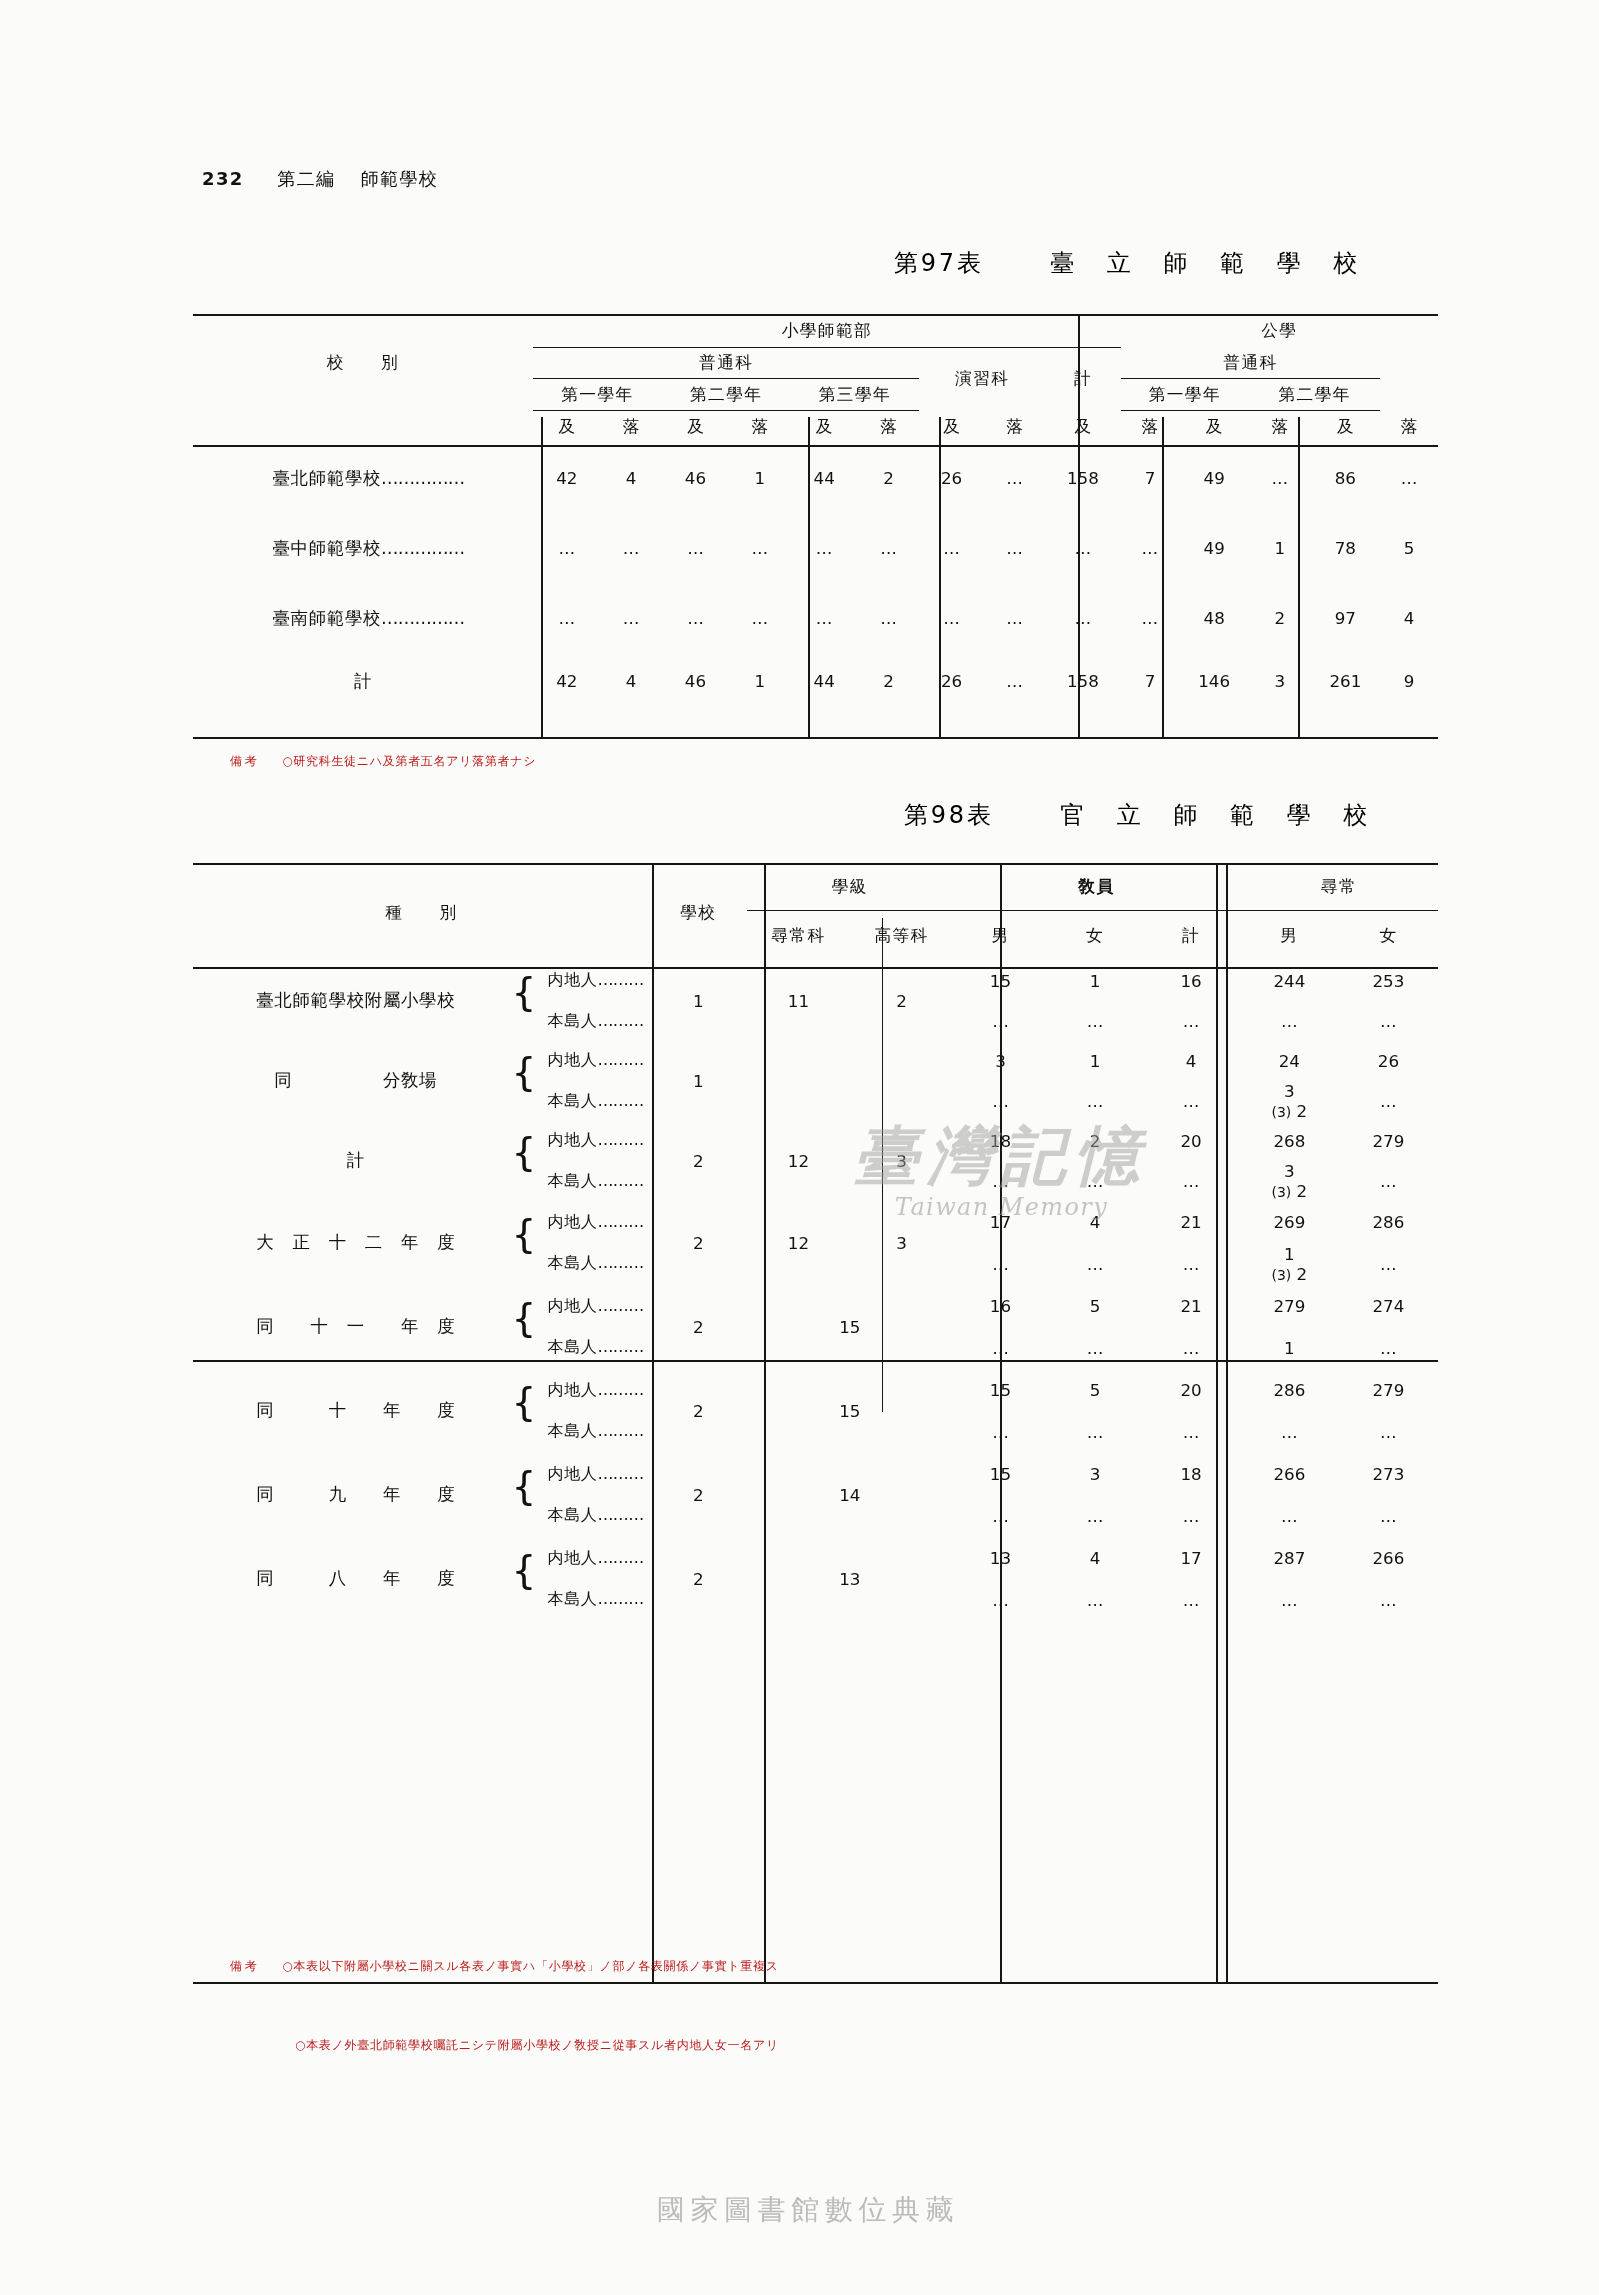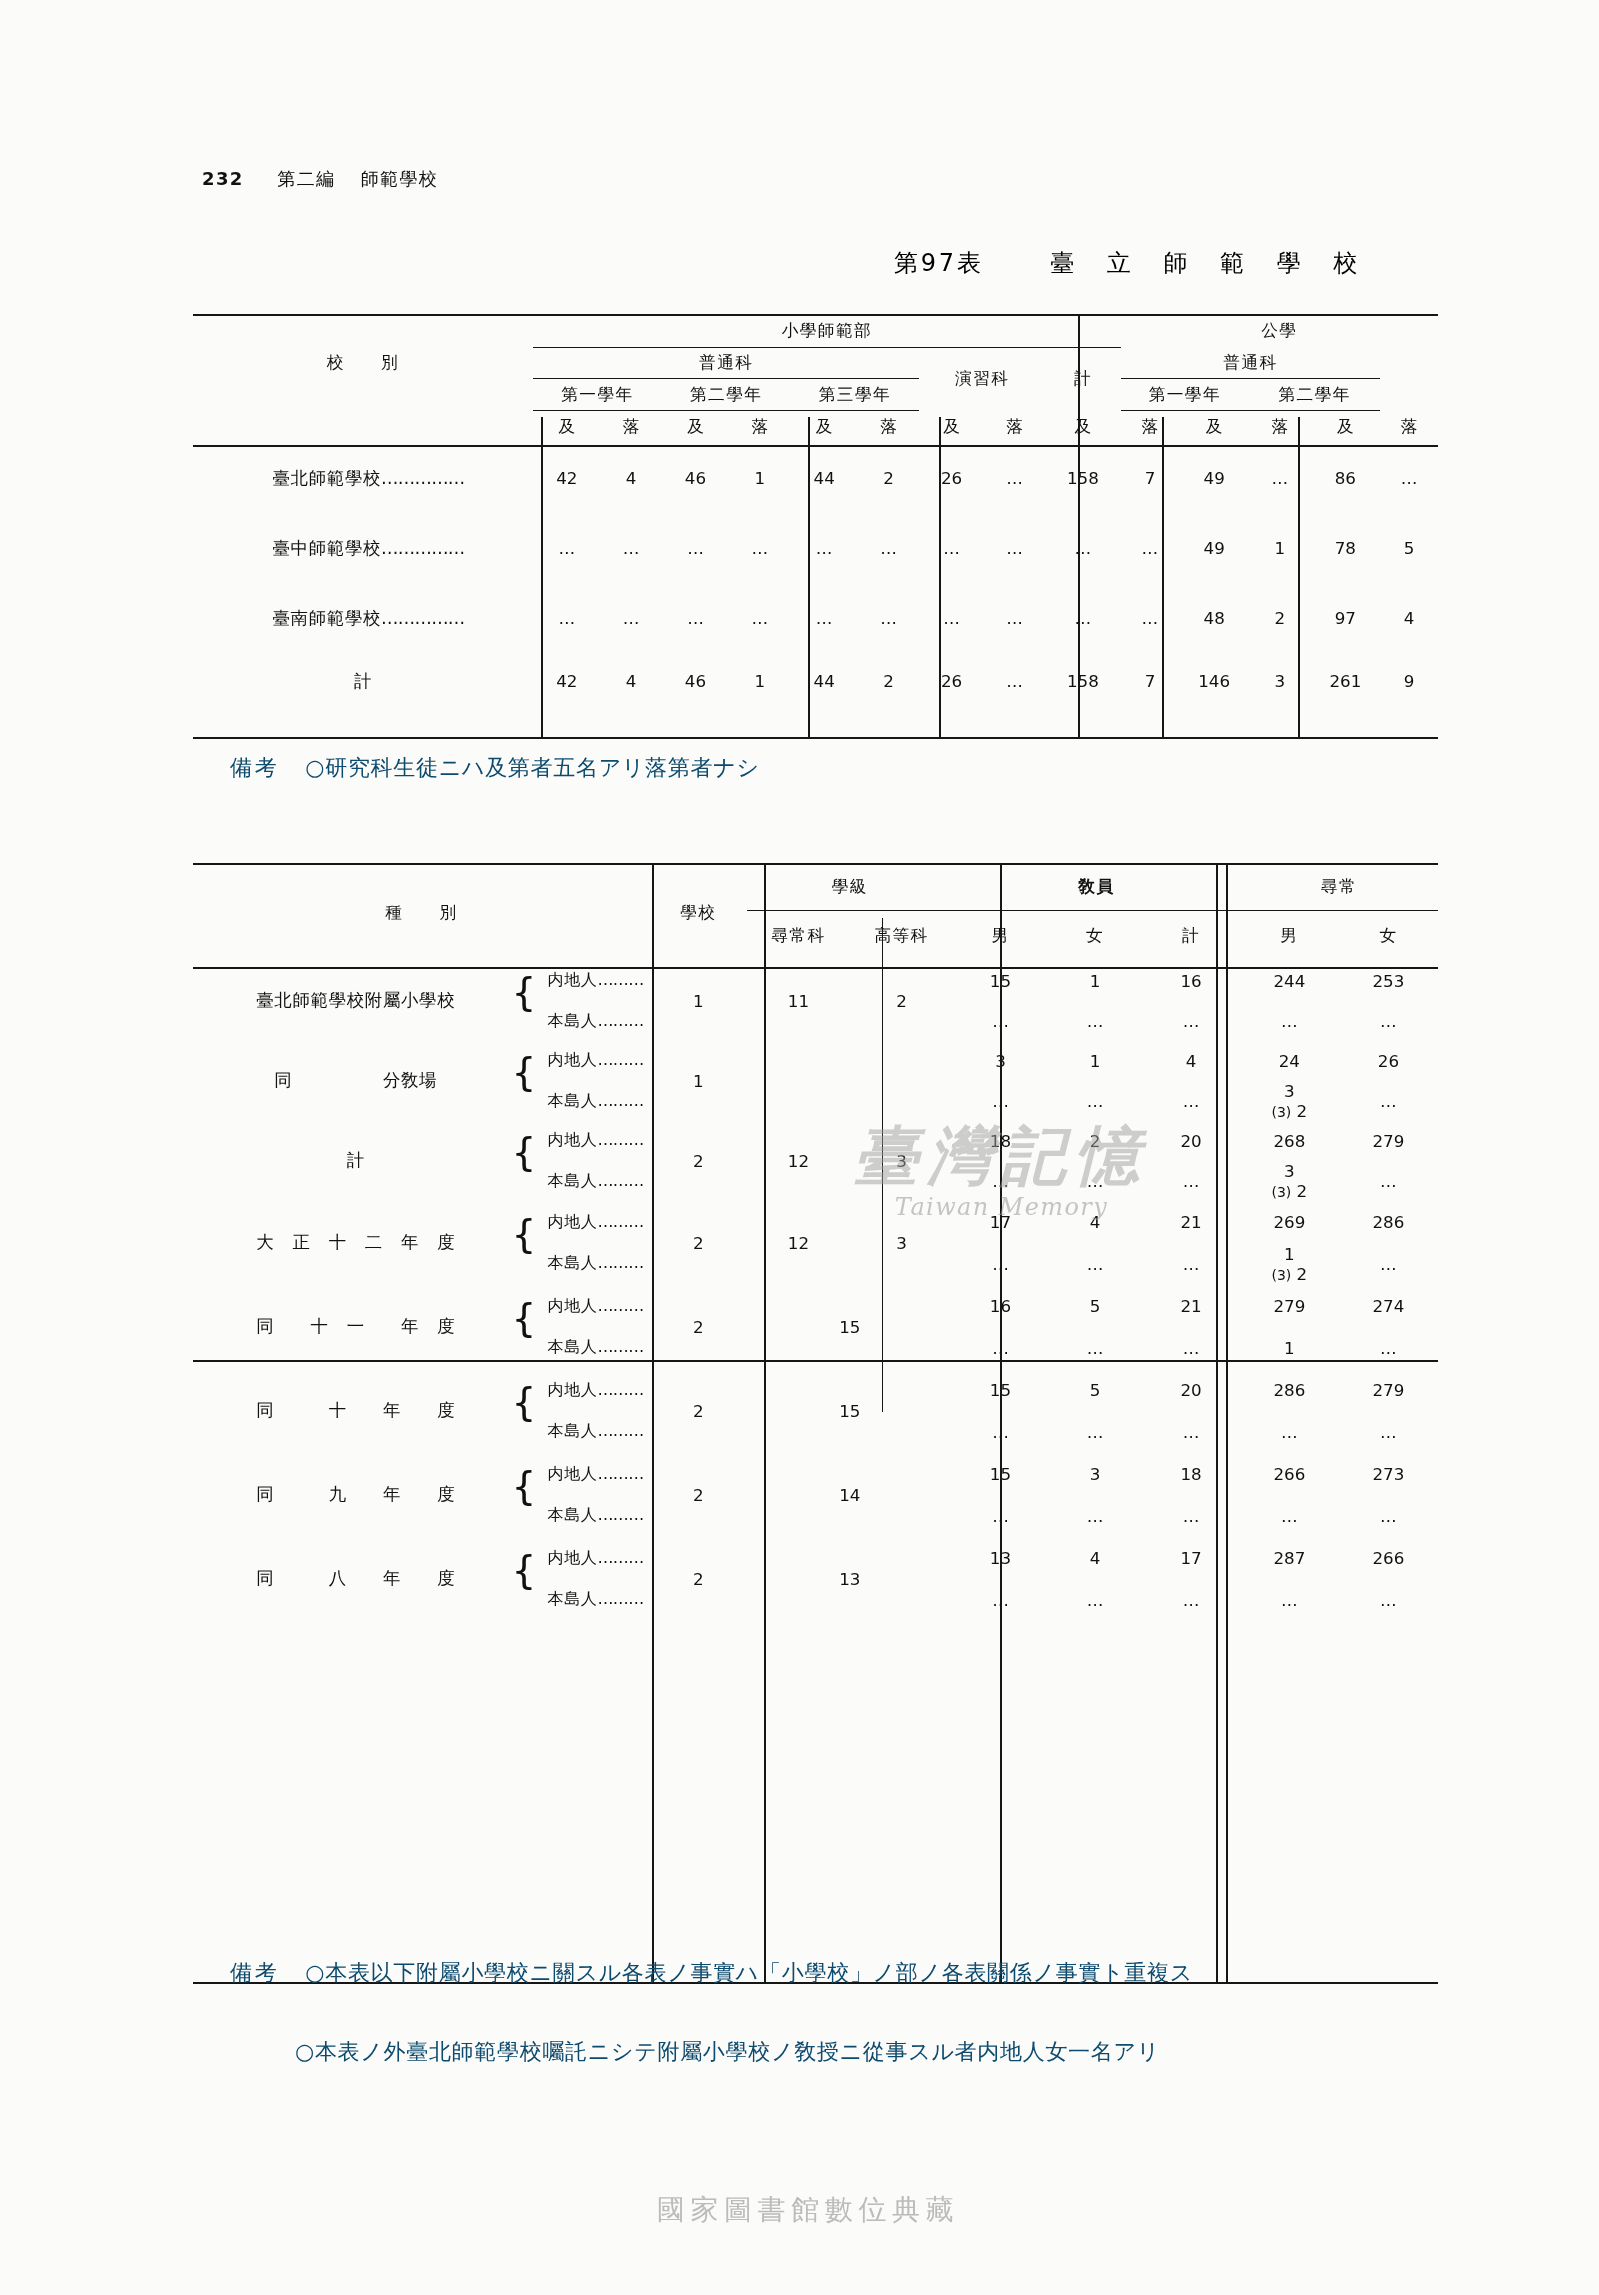--- a/index.html
+++ b/index.html
@@ -70,23 +70,23 @@
 
   
   .rule {
     position: absolute;
     background: #161616;
   }
 
   
   .note {
     position: absolute;
-    font-size: 22px;
+    font-size: 12px;
     letter-spacing: 0.7px;
-    color: #0c4a6e;
+    color: #b91c1c;
     white-space: nowrap;
   }
   .note .lbl { margin-right: 18px; letter-spacing: 2.8px; }
 
   
   .wm {
     position: absolute;
     left: 758px;
     top: 1113px;
     width: 487px;
@@ -292,20 +292,24 @@
   <div class="rule" style="left:939px; top:417px; width:2.1px; height:320px;"></div>
   <div class="rule" style="left:1078px; top:314px; width:2.1px; height:423px;"></div>
   <div class="rule" style="left:1162px; top:417px; width:2.1px; height:320px;"></div>
   <div class="rule" style="left:1298px; top:417px; width:2.1px; height:320px;"></div>
 
   <div class="note" style="left:230px; top:753px;">
     <span class="lbl">備考</span>
     <span>○研究科生徒ニハ及第者五名アリ落第者ナシ</span>
   </div>
 
+  <div class="tbl-title" style="top:799px; left:904px;">
+    <span class="no">第98表</span>
+    <span class="nm">官 立 師 範 學 校</span>
+  </div>
 
   <div class="rule" style="left:193px; top:863px; width:1245px; height:2.1px;"></div>
   <div class="rule" style="left:193px; top:967px; width:1245px; height:2.1px;"></div>
   <div class="rule" style="left:193px; top:1360px; width:1245px; height:2.1px;"></div>
   <div class="rule" style="left:193px; top:1982px; width:1245px; height:2.1px;"></div>
 
   <table class="doc" style="left:193px; top:863px; width:1245px;">
     <colgroup>
       <col style="width:459px">
       <col style="width:111px">

